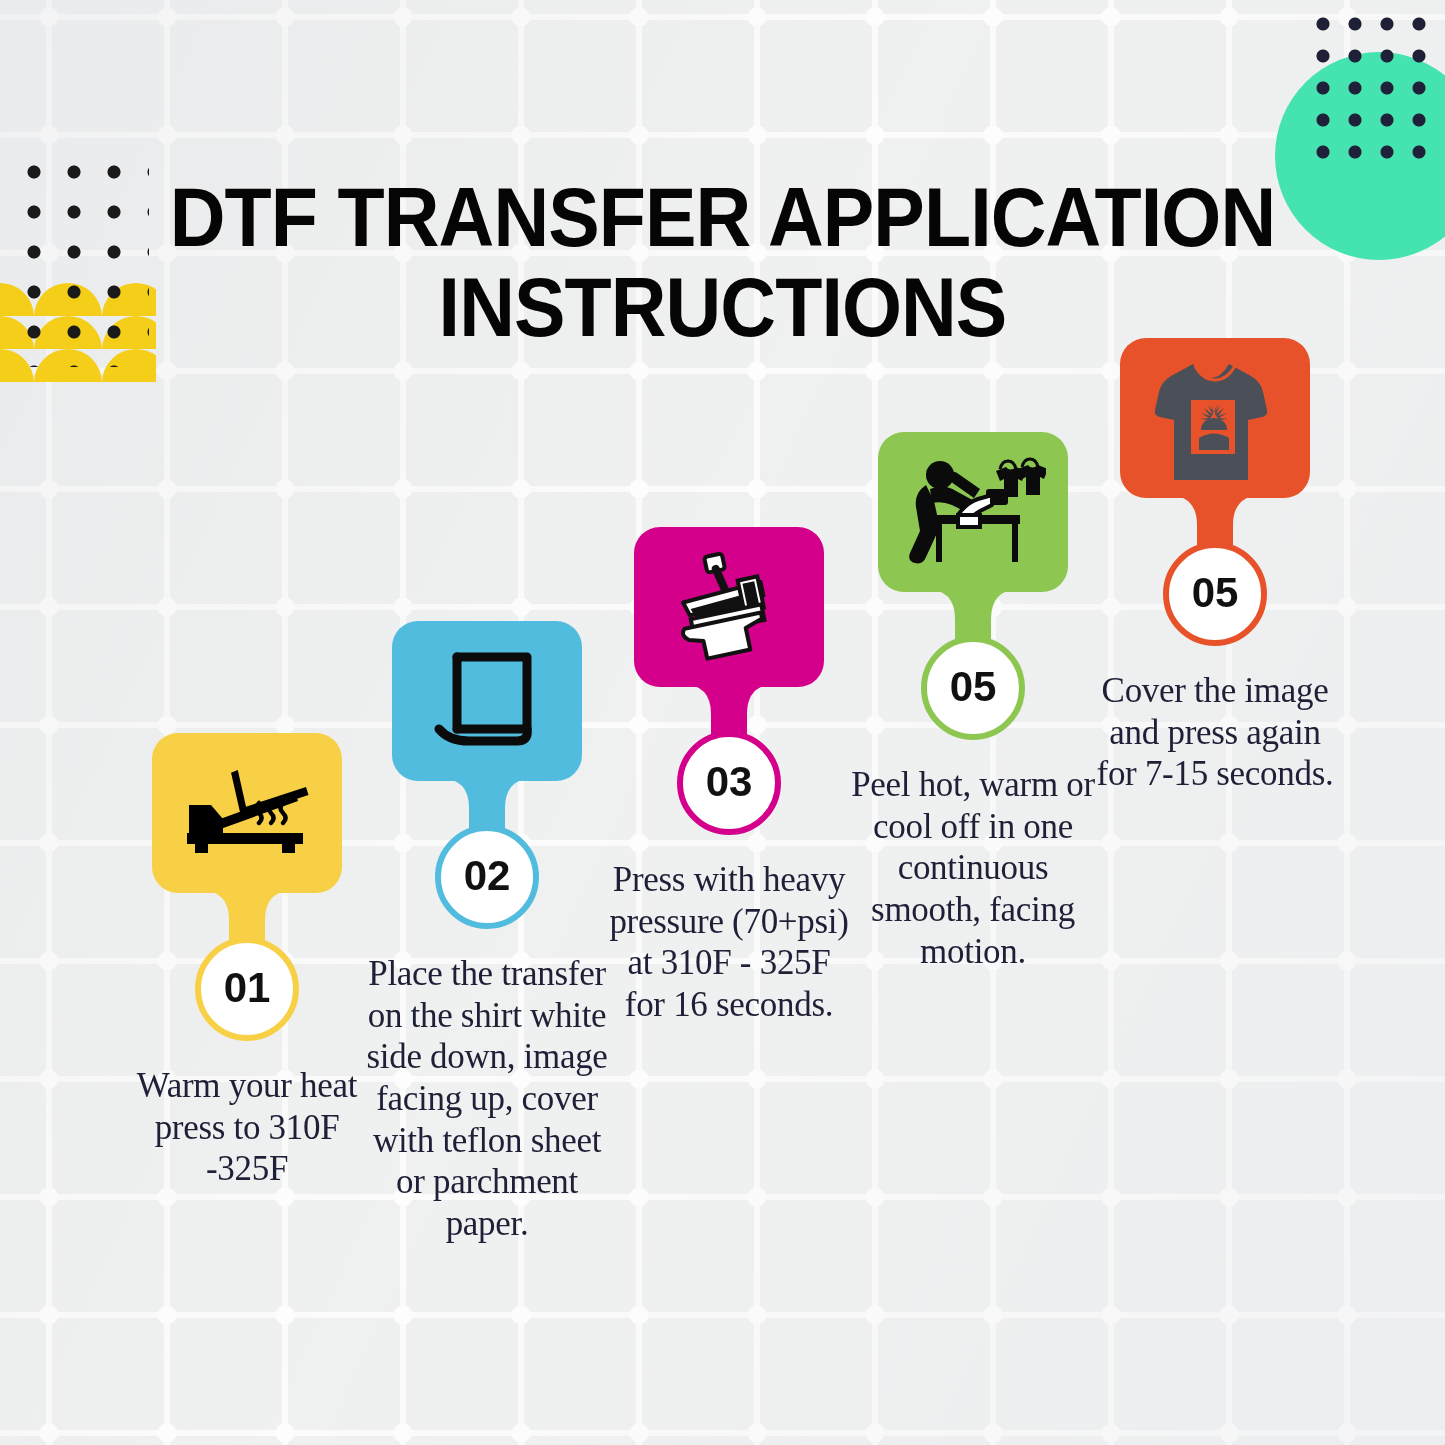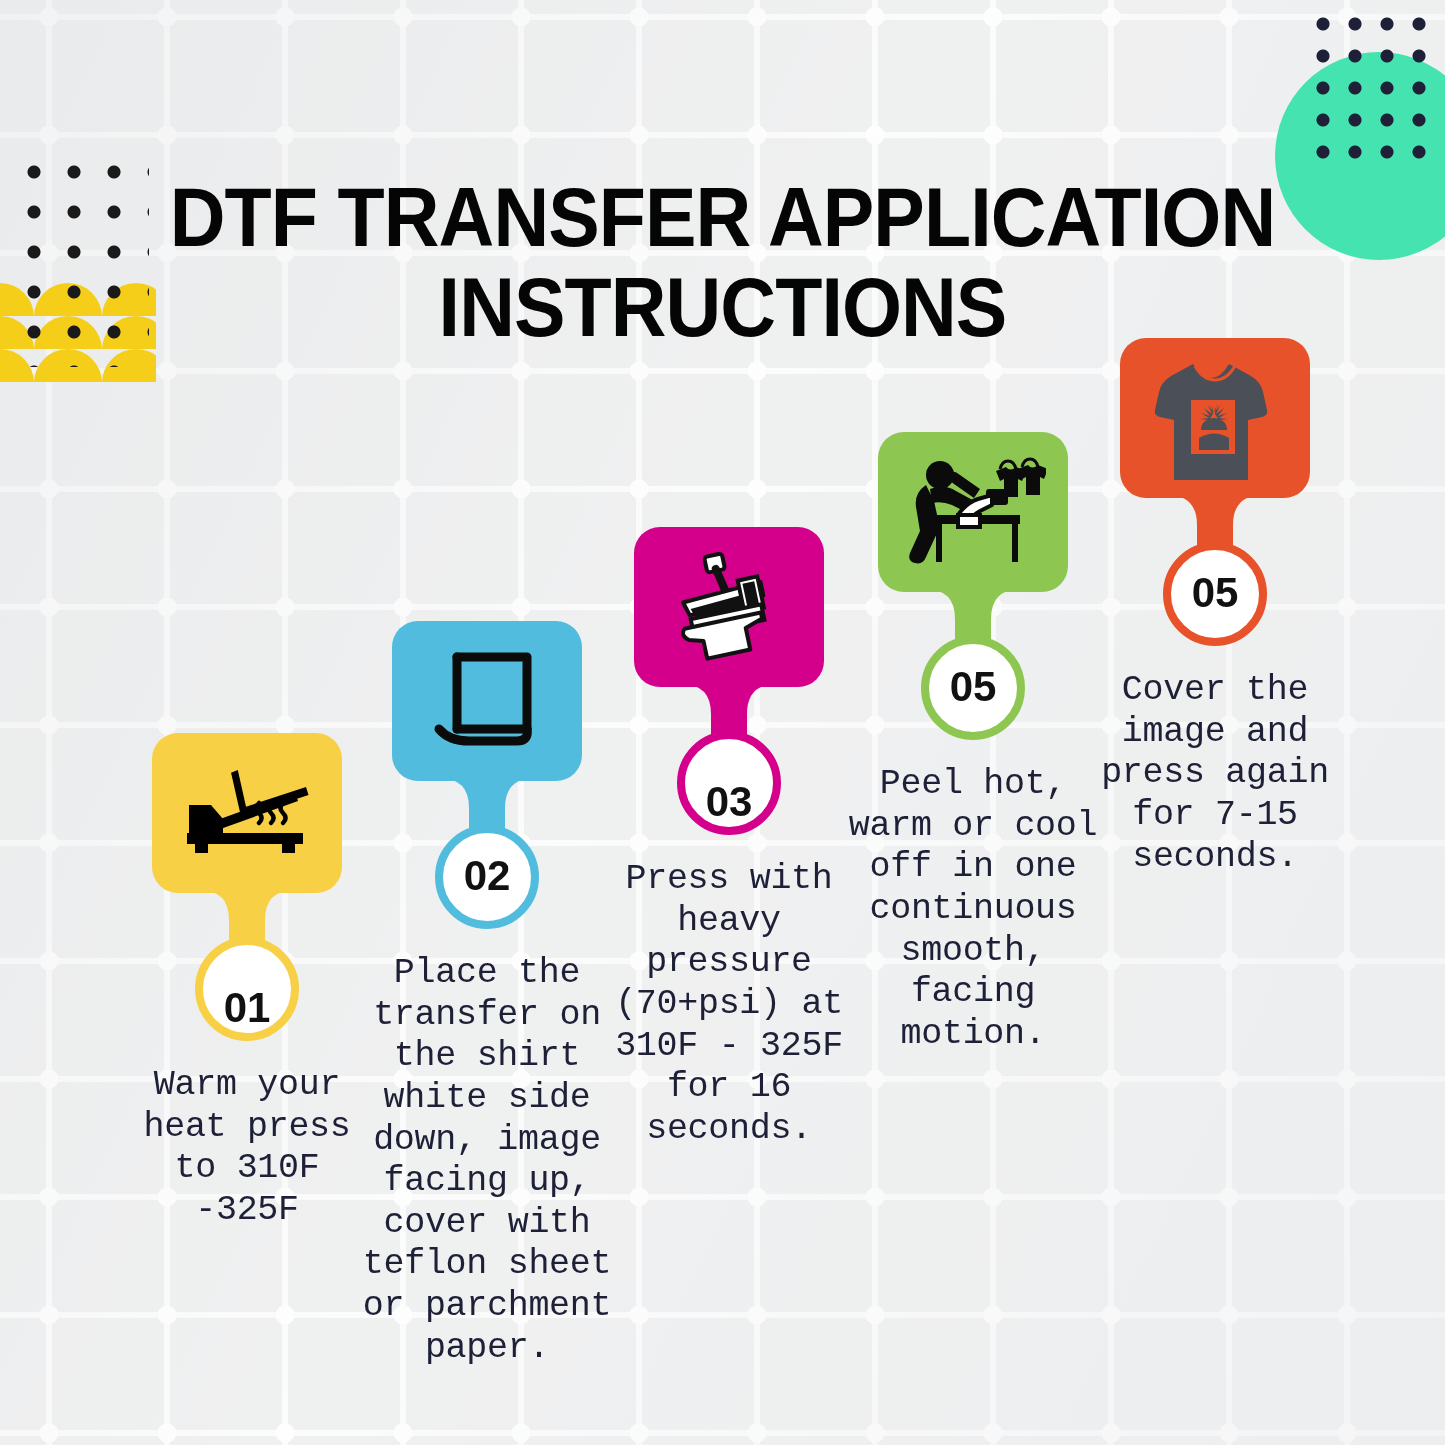--- a/index.html
+++ b/index.html
@@ -153,42 +153,42 @@
     height: 30px;
   }
   .stem .fill-l { left: -30px; }
   .stem .fill-r { right: -30px; }
 
   .badge {
     width: 104px;
     height: 104px;
     border-radius: 50%;
     background: #ffffff;
-    border: 8px solid #404040;
+    border: 6px solid #404040;
     display: flex;
     align-items: center;
     justify-content: center;
     margin-top: -14px;
     position: relative;
     z-index: 2;
   }
   .badge-num {
     font-family: "Liberation Sans", sans-serif;
     font-weight: bold;
     font-size: 42px;
     color: #111;
     letter-spacing: 0px;
     transform: translateY(-1px);
   }
 
   .step-text {
     margin-top: 24px;
     width: 250px;
     text-align: center;
-    font-family: Liberation Mono, monospace;
+    font-family: Liberation Serif, serif;
     font-size: 35px;
     line-height: 1.19;
     color: #1d2036;
     letter-spacing: -0.3px;
   }
 
   
   #step-1 { left: 122px; top: 733px; }
   #step-2 { left: 362px; top: 621px; }
   #step-3 { left: 604px; top: 527px; }
@@ -255,21 +255,21 @@
       <svg class="bar" viewBox="0 0 36 60" preserveAspectRatio="none">
           <rect width="36" height="60" fill="#F8D046"></rect>
         </svg>
       <svg class="fill-l" viewBox="0 0 30 30">
           <path d="M30 0 L30 30 Q30 0 0 0 Z" fill="#F8D046"></path>
         </svg>
       <svg class="fill-r" viewBox="0 0 30 30">
           <path d="M0 0 L0 30 Q0 0 30 0 Z" fill="#F8D046"></path>
         </svg>
     </div>
-    <div class="badge" style="border-color: rgb(248, 208, 70); align-items: flex-end;">
+    <div class="badge" style="border-color: rgb(248, 208, 70);">
       <span class="badge-num">01</span>
     </div>
     <div class="step-text">Warm your heat press to 310F -325F</div>
   </div>
 
   <div class="step" id="step-2">
     <div class="card" style="background: rgb(82, 188, 223);">
       <span>
         <svg width="112" height="106" viewBox="0 0 112 106">
           <g fill="none" stroke="#0b0b0b" stroke-width="9" stroke-linejoin="round" stroke-linecap="round">
@@ -319,21 +319,21 @@
       <svg class="bar" viewBox="0 0 36 60" preserveAspectRatio="none">
           <rect width="36" height="60" fill="#D4008C"></rect>
         </svg>
       <svg class="fill-l" viewBox="0 0 30 30">
           <path d="M30 0 L30 30 Q30 0 0 0 Z" fill="#D4008C"></path>
         </svg>
       <svg class="fill-r" viewBox="0 0 30 30">
           <path d="M0 0 L0 30 Q0 0 30 0 Z" fill="#D4008C"></path>
         </svg>
     </div>
-    <div class="badge" style="border-color: rgb(212, 0, 140); align-items: flex-end;">
+    <div class="badge" style="border-color: rgb(212, 0, 140);">
       <span class="badge-num">03</span>
     </div>
     <div class="step-text">Press with heavy pressure (70+psi) at 310F - 325F for 16 seconds.</div>
   </div>
 
   <div class="step" id="step-4">
     <div class="card" style="background: rgb(141, 199, 81);">
       <span>
         <svg width="146" height="122" viewBox="0 0 146 122">
           <g fill="#0b0b0b">

